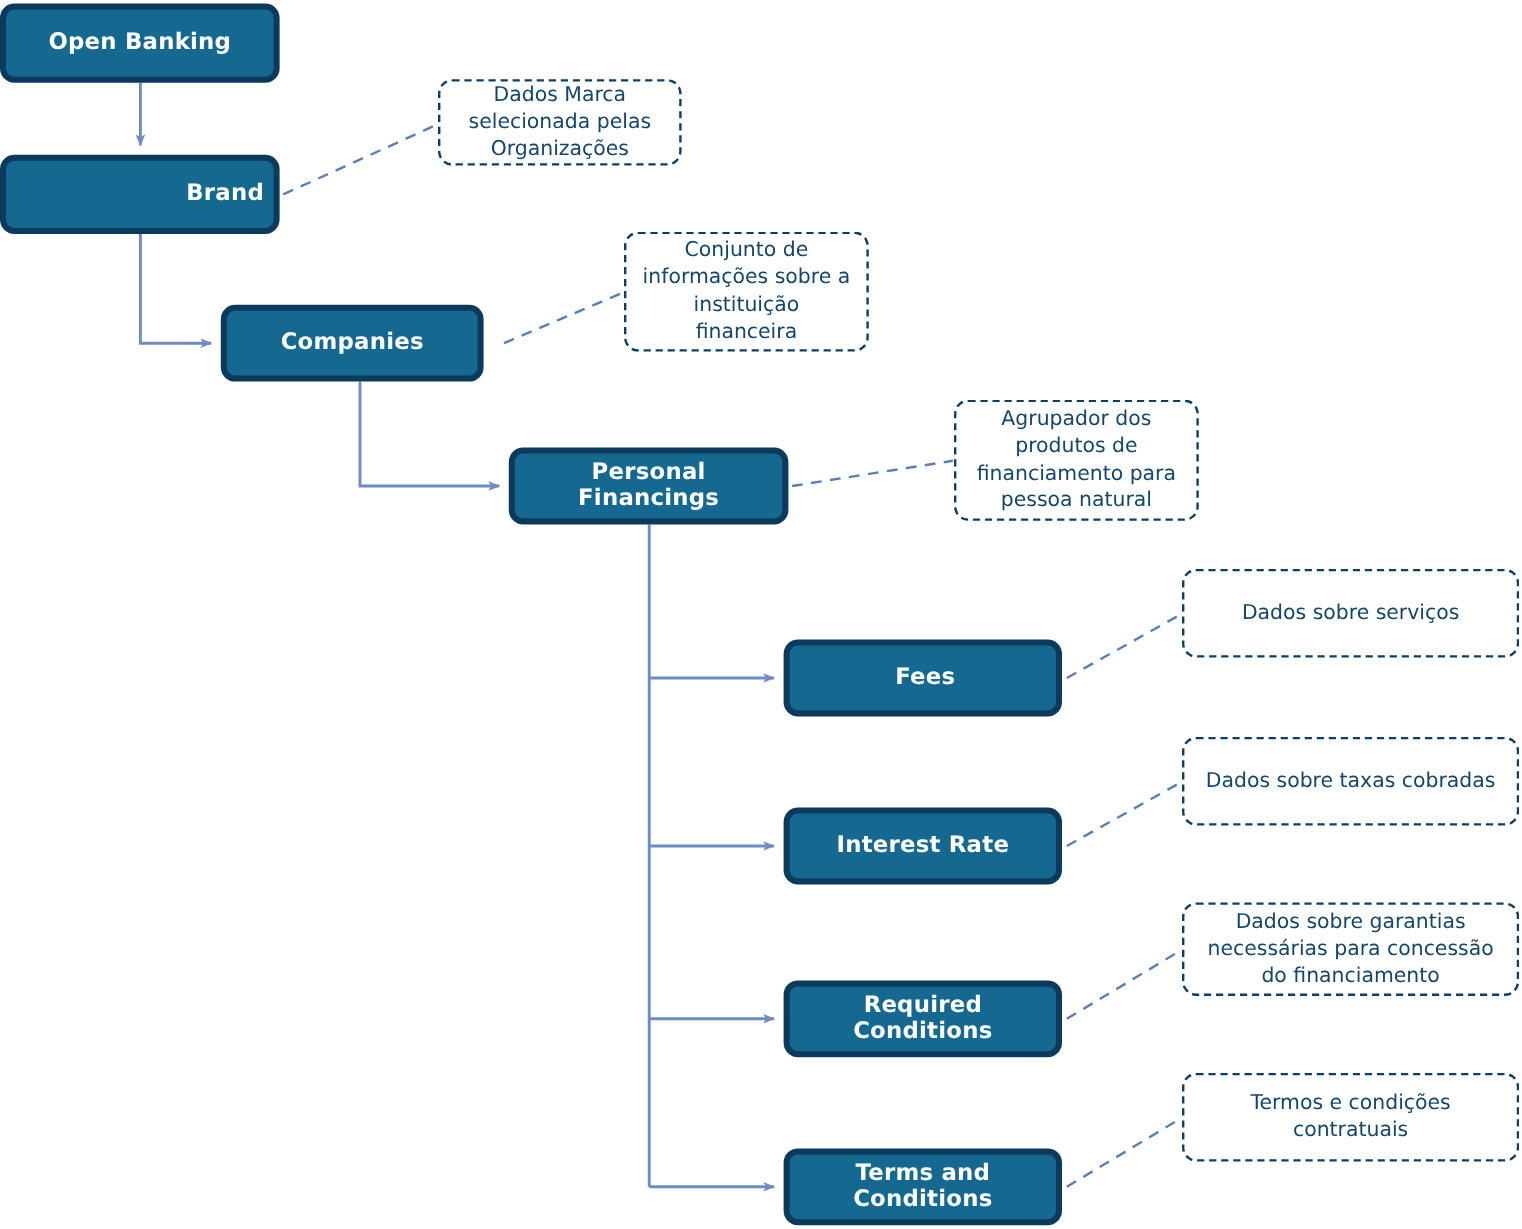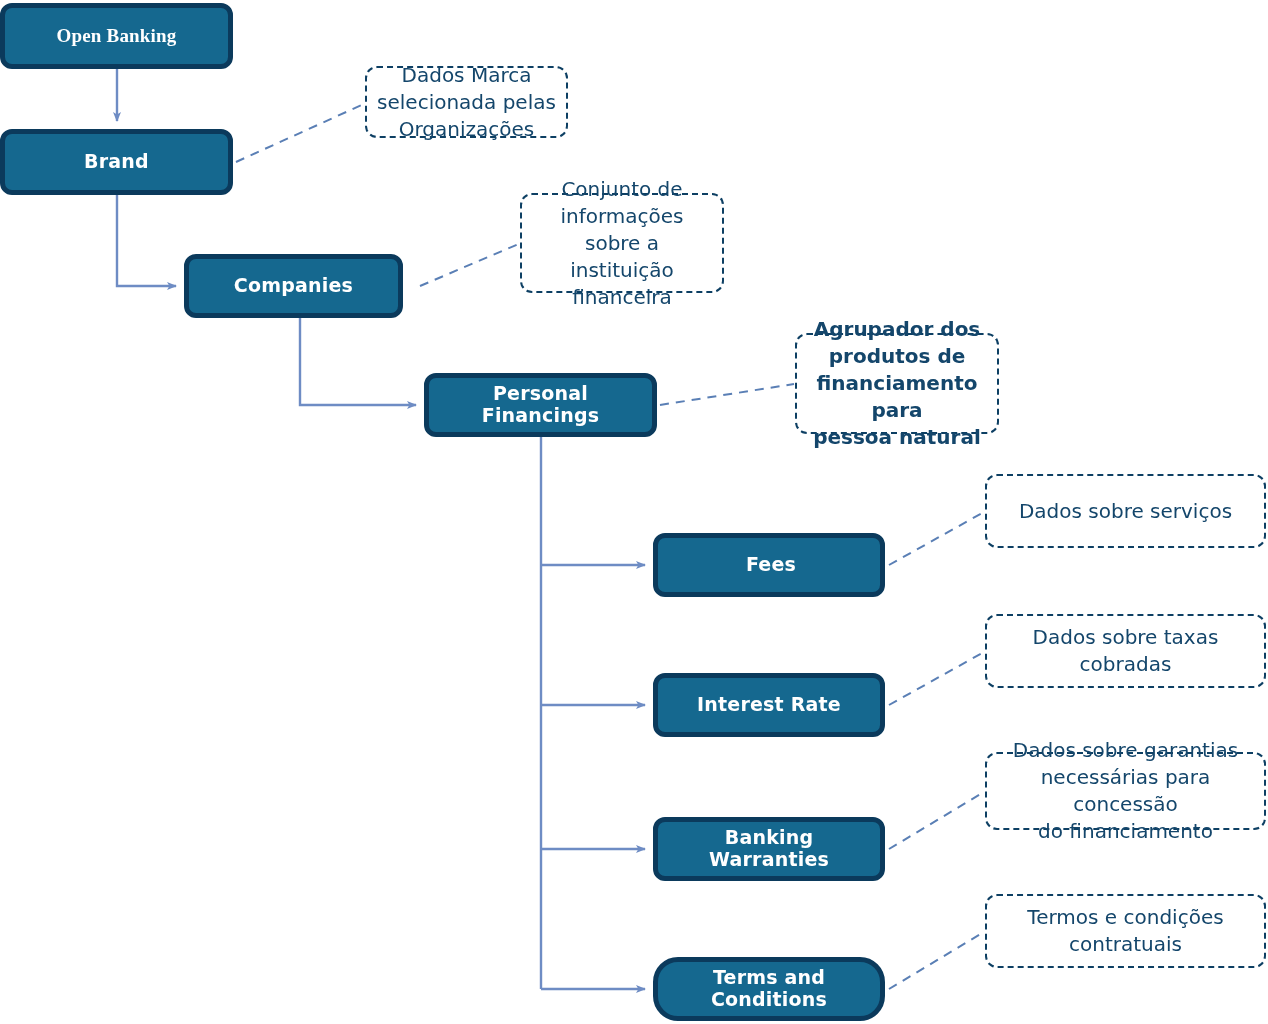--- a/index.html
+++ b/index.html
@@ -47,21 +47,21 @@
     position: absolute;
     box-sizing: border-box;
     background: #ffffff;
     border: 2px dashed #0d3f63;
     border-radius: 12px;
     display: flex;
     align-items: center;
     justify-content: center;
     text-align: center;
     color: #14466b;
-    font-size: 20px;
+    font-size: 17px;
     font-weight: normal;
     line-height: 1.35;
     padding: 4px 10px;
     z-index: 2;
     white-space: pre-line;
   }
 </style>
 </head>
 <body>
 
@@ -98,66 +98,66 @@
       <path d="M236,162 L366,103"></path>
       <path d="M420,286 L521,243"></path>
       <path d="M660,405 L794,384"></path>
       <path d="M889,565 L984,512"></path>
       <path d="M889,705 L984,652"></path>
       <path d="M889,849 L984,792"></path>
       <path d="M889,989 L984,932"></path>
     </g>
   </svg>
 
-  <div class="node" style="left:0px;   top:3px;   width:233px; height:66px;font-family:Liberation Serif, serif;">
+  <div class="node" style="left:0px;   top:3px;   width:233px; height:66px;">
     <span>Open Banking</span>
   </div>
 
-  <div class="node" style="left:0px;   top:129px; width:233px; height:66px;">
+  <div class="node" style="left:0px;   top:129px; width:233px; height:66px;justify-content:flex-end;">
     <span>Brand</span>
   </div>
 
   <div class="node" style="left:184px; top:254px; width:219px; height:64px;">
     <span>Companies</span>
   </div>
 
   <div class="node" style="left:424px; top:373px; width:233px; height:64px;">
     <span>Personal Financings</span>
   </div>
 
   <div class="node" style="left:653px; top:533px; width:232px; height:64px;padding-left:12px;">
     <span>Fees</span>
   </div>
 
   <div class="node" style="left:653px; top:673px; width:232px; height:64px;">
     <span>Interest Rate</span>
   </div>
 
   <div class="node" style="left:653px; top:817px; width:232px; height:64px;">
-    <span>Banking Warranties</span>
+    <span>Required Conditions</span>
   </div>
 
-  <div class="node" style="left:653px; top:957px; width:232px; height:64px;border-radius:25px;">
+  <div class="node" style="left:653px; top:957px; width:232px; height:64px;">
     <span>Terms and Conditions</span>
   </div>
 
   <div class="note" style="left:365px; top:66px;  width:203px; height:72px;">
     <span>Dados Marca
 selecionada pelas
 Organizações</span>
   </div>
 
   <div class="note" style="left:520px; top:193px; width:204px; height:100px;">
     <span>Conjunto de
 informações sobre a
 instituição
 financeira</span>
   </div>
 
-  <div class="note" style="left:795px; top:333px; width:204px; height:101px;font-weight:bold;">
+  <div class="note" style="left:795px; top:333px; width:204px; height:101px;">
     <span>Agrupador dos
 produtos de
 financiamento para
 pessoa natural</span>
   </div>
 
   <div class="note" style="left:985px; top:474px; width:281px; height:74px;">
     <span>Dados sobre serviços</span>
   </div>
 

